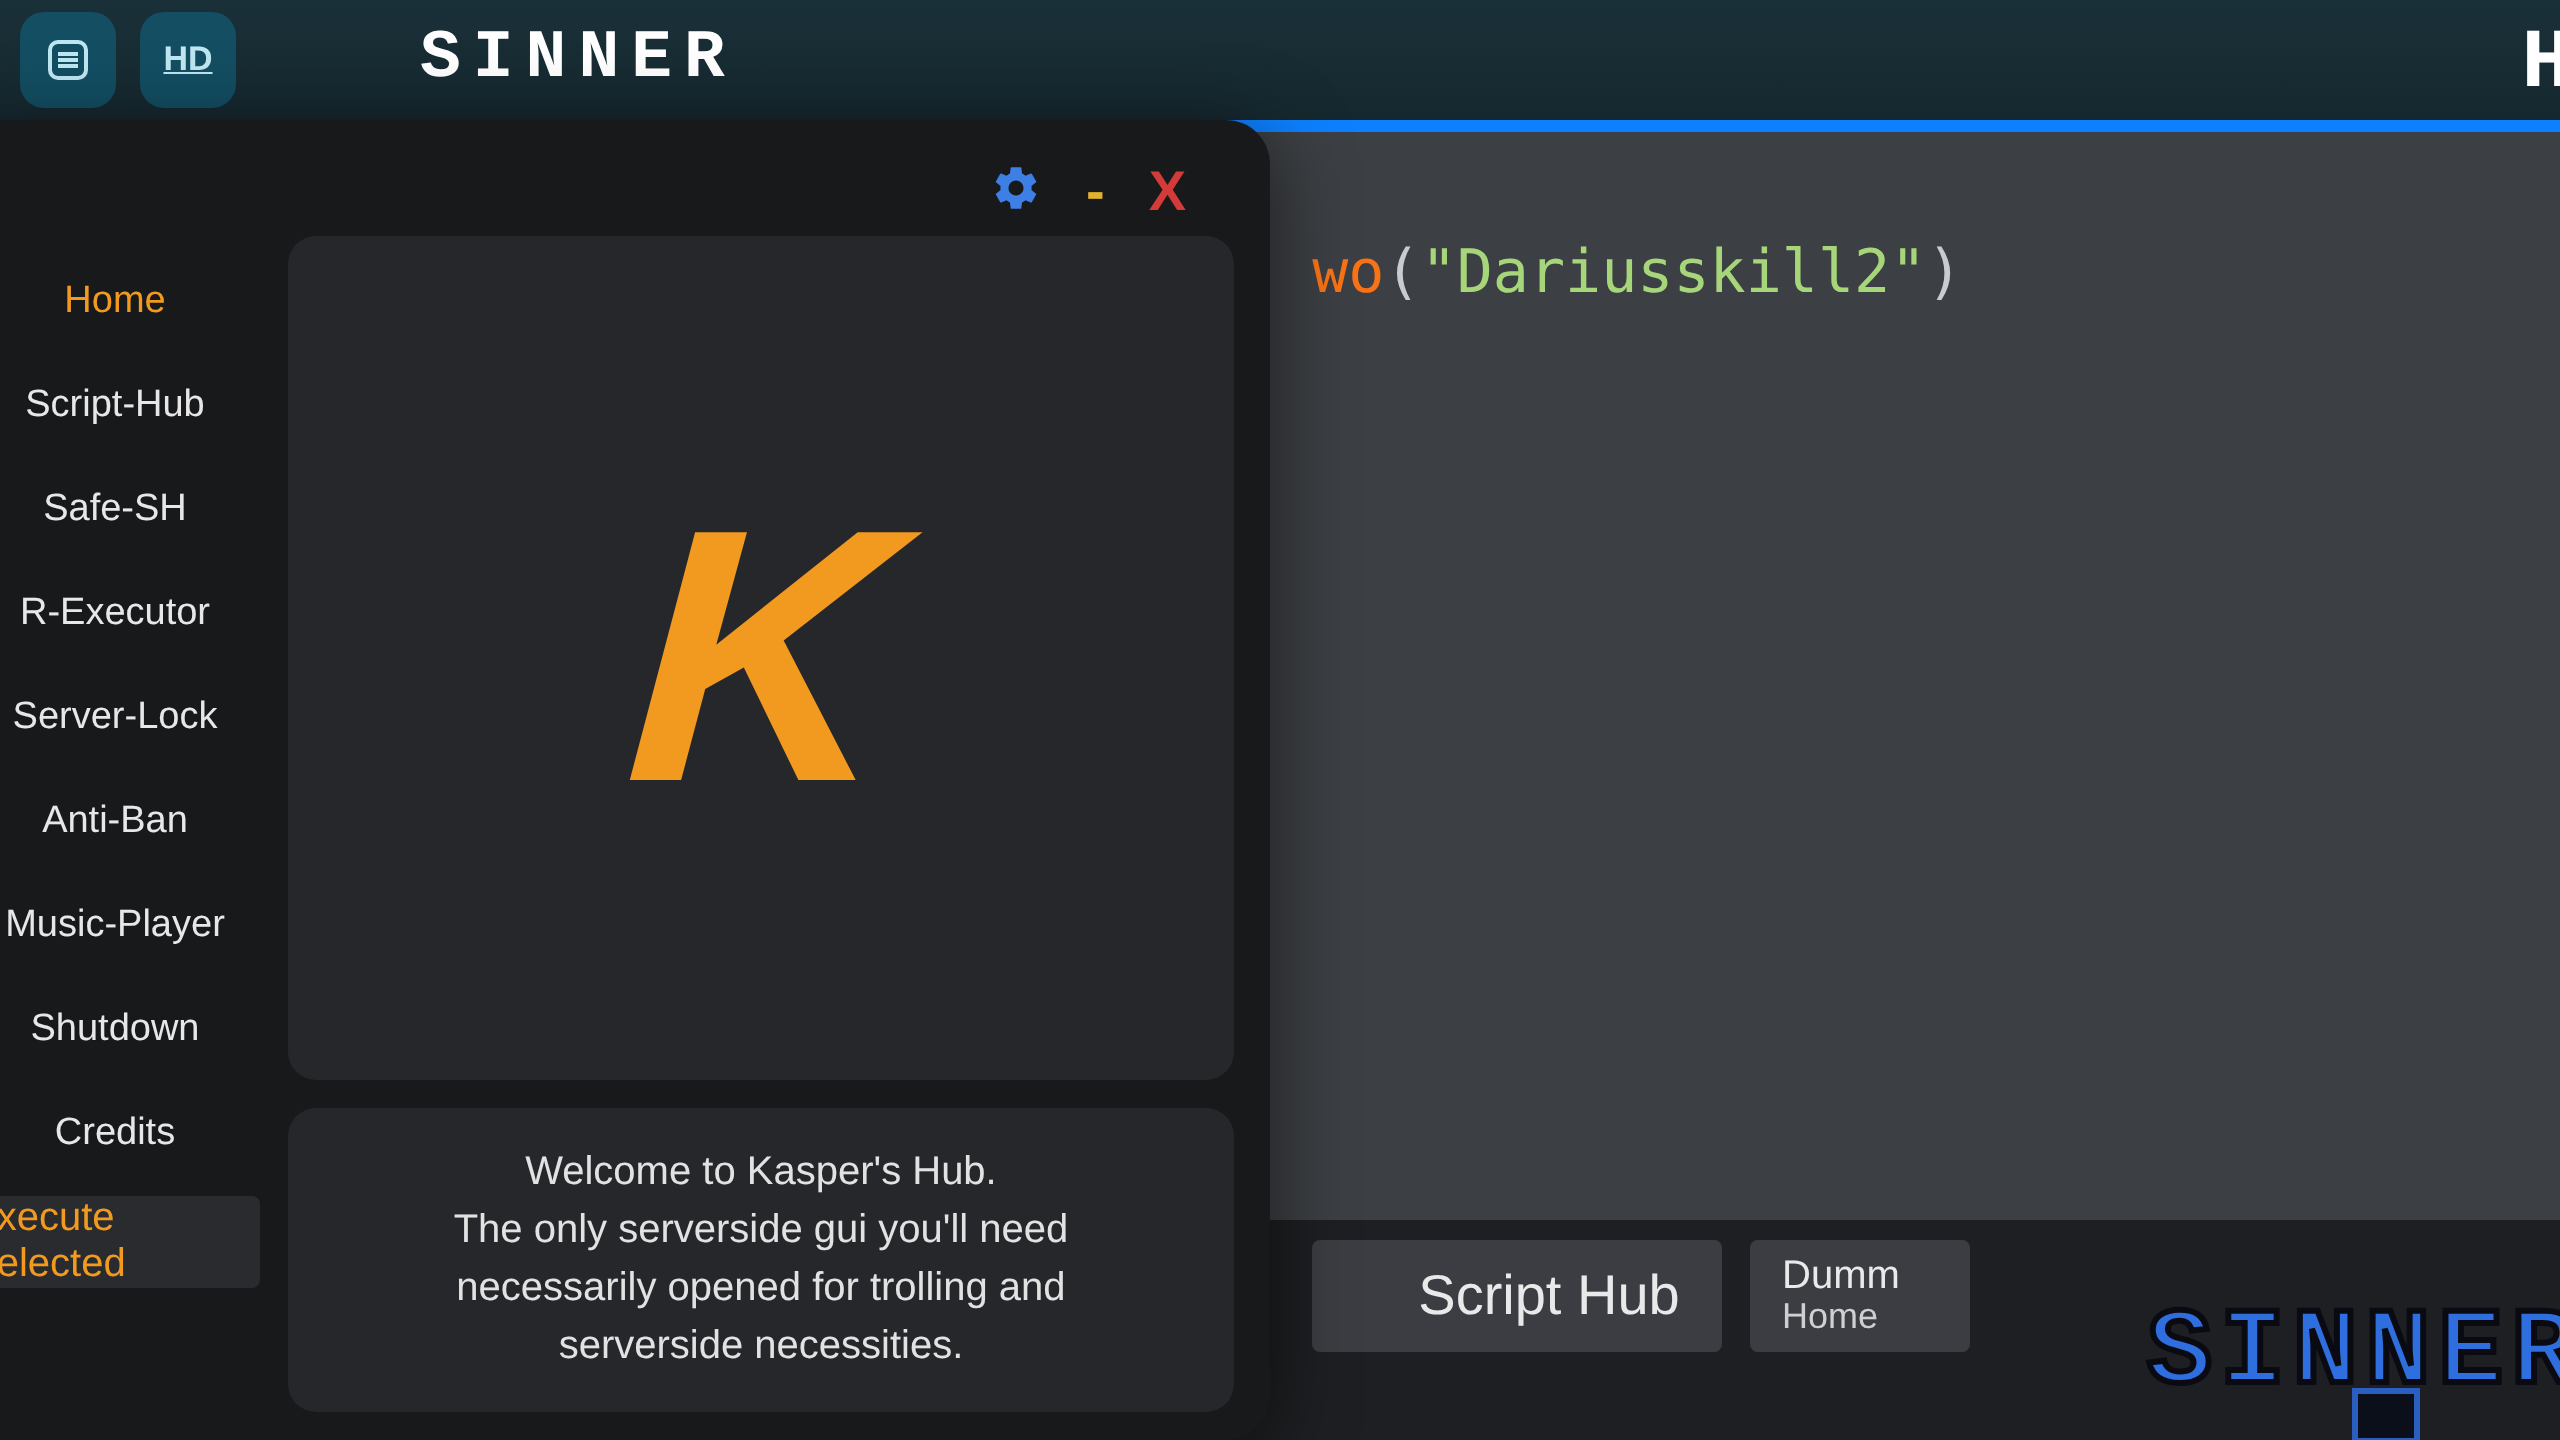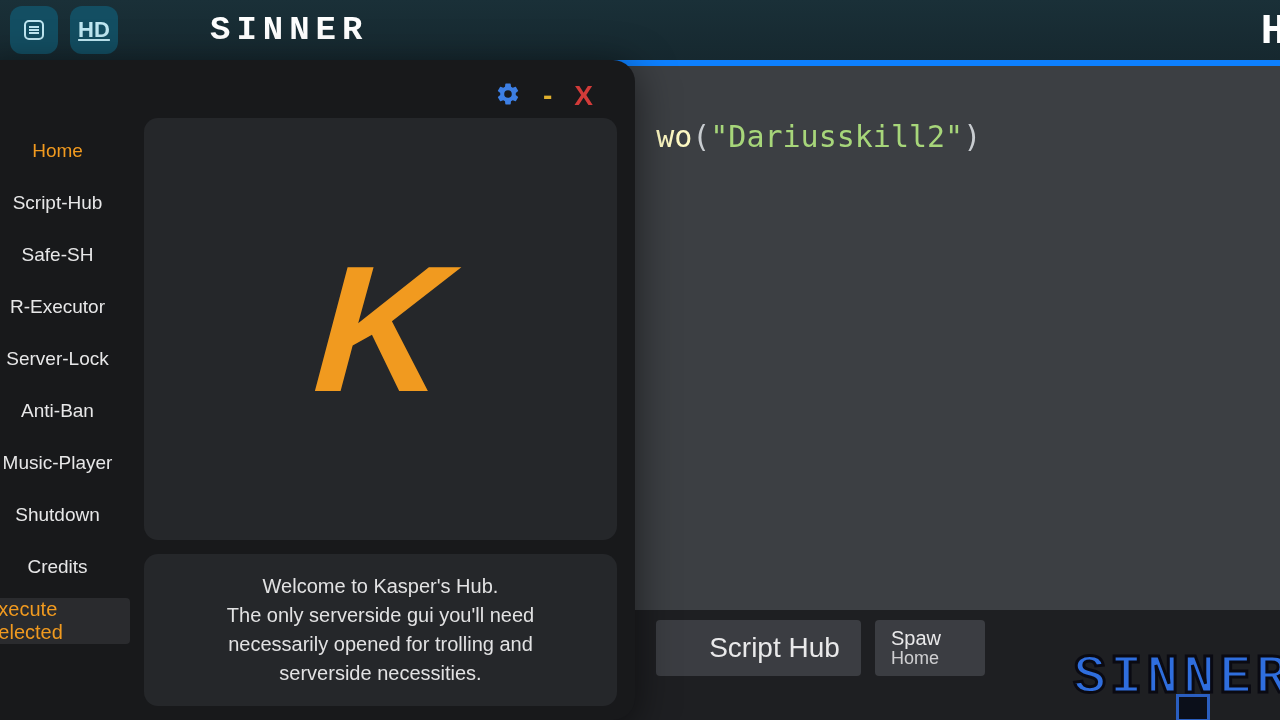--- a/index.html
+++ b/index.html
@@ -43,21 +43,21 @@
 }
 
 .code-area {
   position:absolute; top:66px; left:0; right:0; bottom:110px;
   background:#3c3f43; padding:18px 20px;
   font-family:"Consolas","Menlo",monospace;
   font-size:30px; white-space:pre;
   z-index:1;
 }
 .code-line { color:#c8ccd0; }
-.code-func { color:#fef9c3; }
+.code-func { color:#f97316; }
 .code-paren { color:#c8ccd0; }
 .code-string { color:#a7d67a; }
 
 .bottom-bar {
   position:absolute; bottom:0; left:0; right:0; height:110px;
   background:#1e1f22; display:flex; align-items:flex-start;
   padding:10px 12px; gap:14px; z-index:2;
 }
 .btn-chip {
   background:#3b3d42; color:#e9e9ea; border-radius:4px;
@@ -131,38 +131,38 @@
 <div class="topbar">
   <div class="top-icon">
     <svg width="24" height="24" viewBox="0 0 24 24">
       <rect x="3" y="3" width="18" height="18" rx="4" fill="none" stroke="#bfe7f2" stroke-width="2"></rect>
       <line x1="7" y1="9" x2="17" y2="9" stroke="#bfe7f2" stroke-width="2"></line>
       <line x1="7" y1="12" x2="17" y2="12" stroke="#bfe7f2" stroke-width="2"></line>
       <line x1="7" y1="15" x2="17" y2="15" stroke="#bfe7f2" stroke-width="2"></line>
     </svg>
   </div>
   <div class="top-icon">
-    <span style="font-size:22px;font-weight:800;text-decoration:underline;">HD</span>
+    <span style="font-size:17px;font-weight:800;text-decoration:underline;">HD</span>
   </div>
   <div class="sinner-title">SINNER</div>
   <div class="top-right-letter">H</div>
 </div>
 <div class="blue-divider"></div>
 
 <div class="code-area">
   <span class="code-line" style="padding-left:600px"><span class="code-func">wo</span><span class="code-paren">(</span><span class="code-string">"Dariusskill2"</span><span class="code-paren">)</span></span>
 </div>
 
 <div class="bottom-bar">
   <div style="width:630px"></div>
   <div class="btn-chip big">
     <span>Script Hub</span>
   </div>
   <div class="btn-chip stack" style="width:110px">
-    <span>Spaw</span>
+    <span>Dumm</span>
     <span class="s2">Home</span>
   </div>
 </div>
 
 <div class="sinner-logo">SINNER</div>
 <div class="logo-badge"></div>
 
 <div class="hub">
   <div class="hub-titlebar">
     <span class="tb-gear">

